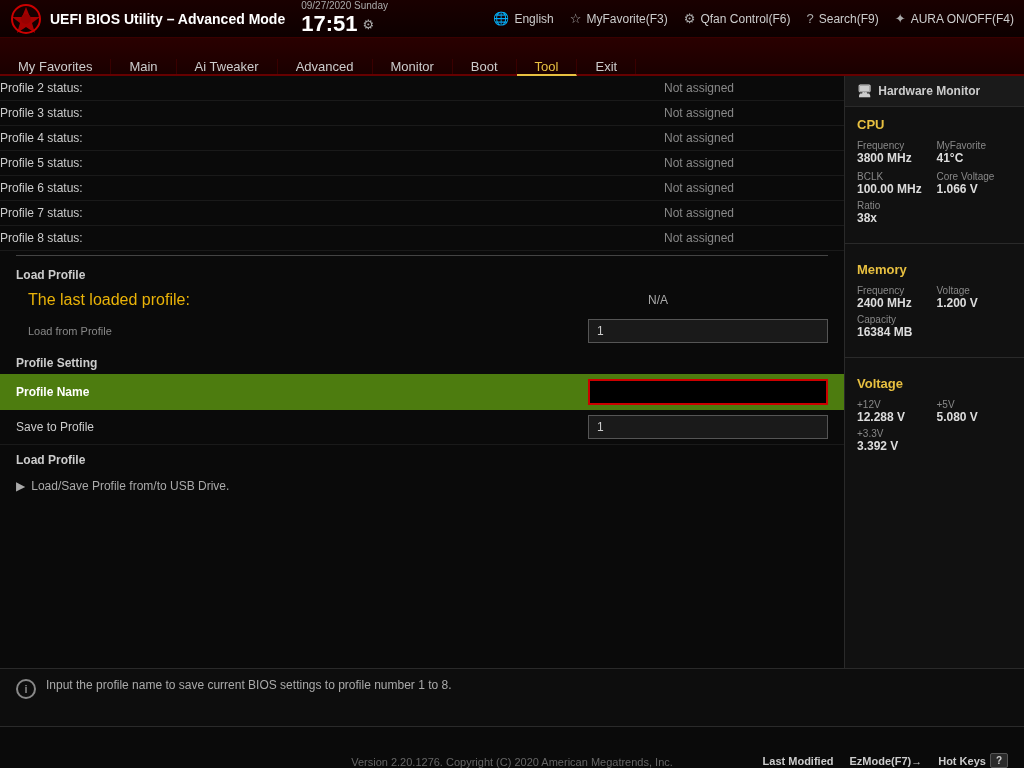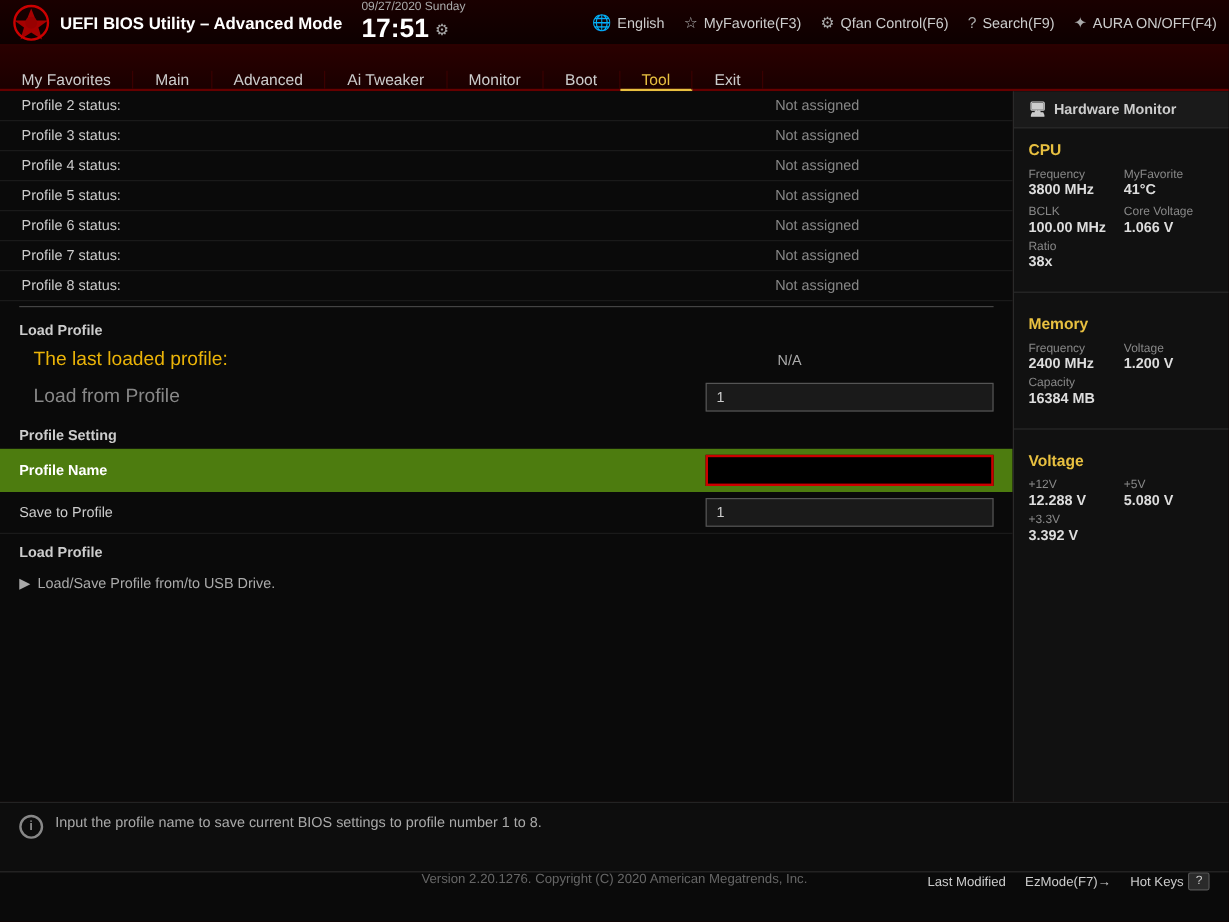--- a/index.html
+++ b/index.html
@@ -106,21 +106,21 @@
       overflow-y: auto;
       padding: 0;
     }
 
     .profile-table {
       width: 100%;
     }
     .profile-row {
       display: flex;
       align-items: flex-end;
-      padding: 5px 18px;
+      padding: 5px 0;
       border-bottom: 1px solid #1a1a1a;
     }
     .profile-label {
       color: #ccc;
       font-size: 12px;
       flex: 1;
     }
     .profile-value {
       color: #888;
       font-size: 12px;
@@ -147,21 +147,21 @@
       padding: 5px 16px 5px 28px;
     }
     .last-loaded-label { color: #eab308; font-size: 16px; flex: 1; }
     .last-loaded-value { color: #aaa; font-size: 12px; min-width: 200px; padding-left: 20px; }
 
     .input-row {
       display: flex;
       align-items: center;
       padding: 5px 16px 5px 28px;
     }
-    .input-label { color: #888; font-size: 16px; flex: 1; }
+    .input-label { color: #888; font-size: 11px; flex: 1; }
     .input-field {
       background: #1a1a1a;
       border: 1px solid #555;
       color: #ccc;
       font-size: 12px;
       padding: 4px 8px;
       width: 240px;
       outline: none;
     }
 
@@ -274,21 +274,21 @@
       margin-top: 2px;
     }
     .info-text { color: #aaa; font-size: 12px; line-height: 1.4; }
 
     
     .footer-bar {
       background: #0a0a0a;
       border-top: 1px solid #2a2a2a;
       height: 42px;
       display: flex;
-      align-items: flex-start;
+      align-items: flex-end;
       justify-content: space-between;
       padding: 0 16px;
     }
     .footer-left { flex: 1; }
     .footer-center {
       color: #666;
       font-size: 11px;
       text-align: center;
       flex: 2;
     }
@@ -299,20 +299,21 @@
       flex: 1;
       justify-content: flex-end;
     }
     .footer-btn {
       color: #ccc;
       font-size: 11px;
       cursor: pointer;
       display: flex;
       align-items: center;
       gap: 4px;
+      font-weight: bold;
     }
     .footer-key {
       background: #2a2a2a;
       border: 1px solid #555;
       color: #ccc;
       padding: 1px 5px;
       font-size: 10px;
       border-radius: 2px;
     }
 
@@ -362,22 +363,22 @@
     <div class="header-tool-item">
       <span class="tool-icon">✦</span>
       <span>AURA ON/OFF(F4)</span>
     </div>
   </div>
 </div>
 
 <div class="nav-bar">
   <div class="nav-item">My Favorites</div>
   <div class="nav-item">Main</div>
+  <div class="nav-item">Ai Tweaker</div>
   <div class="nav-item">Advanced</div>
-  <div class="nav-item">Ai Tweaker</div>
   <div class="nav-item">Monitor</div>
   <div class="nav-item">Boot</div>
   <div class="nav-item active">Tool</div>
   <div class="nav-item">Exit</div>
 </div>
 
 <div class="main-layout">
 
   <div class="content-area">
 

